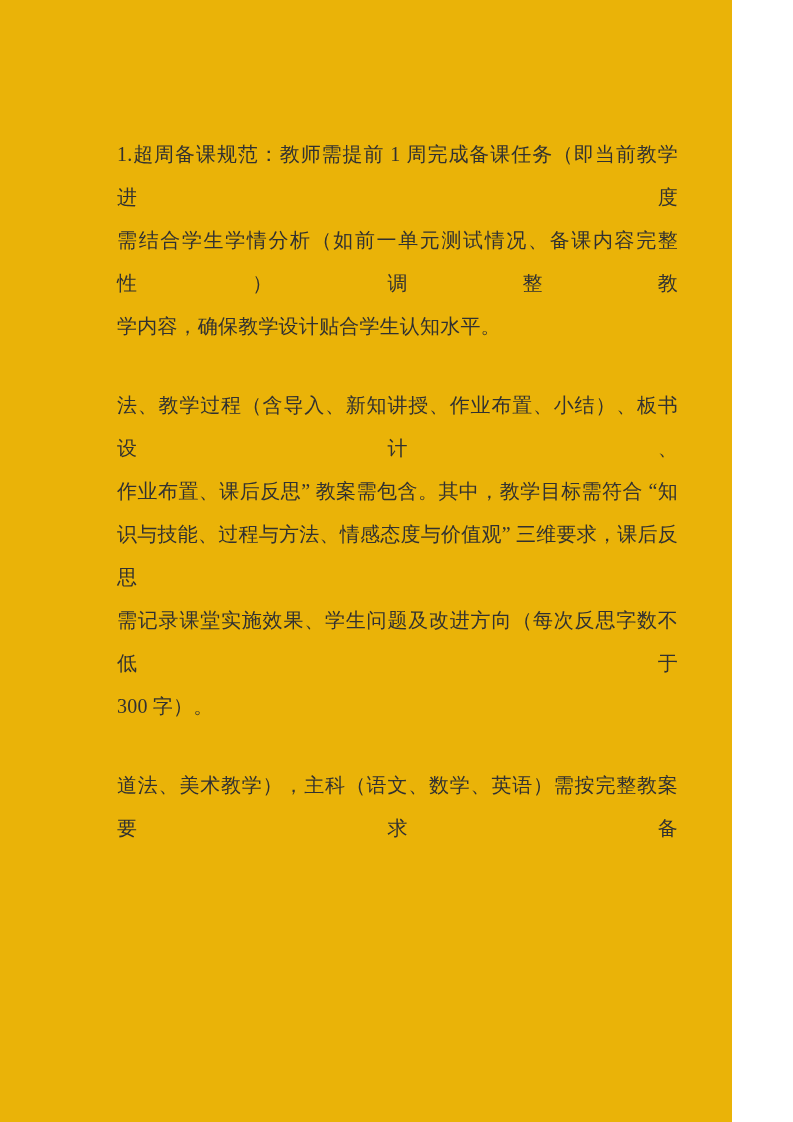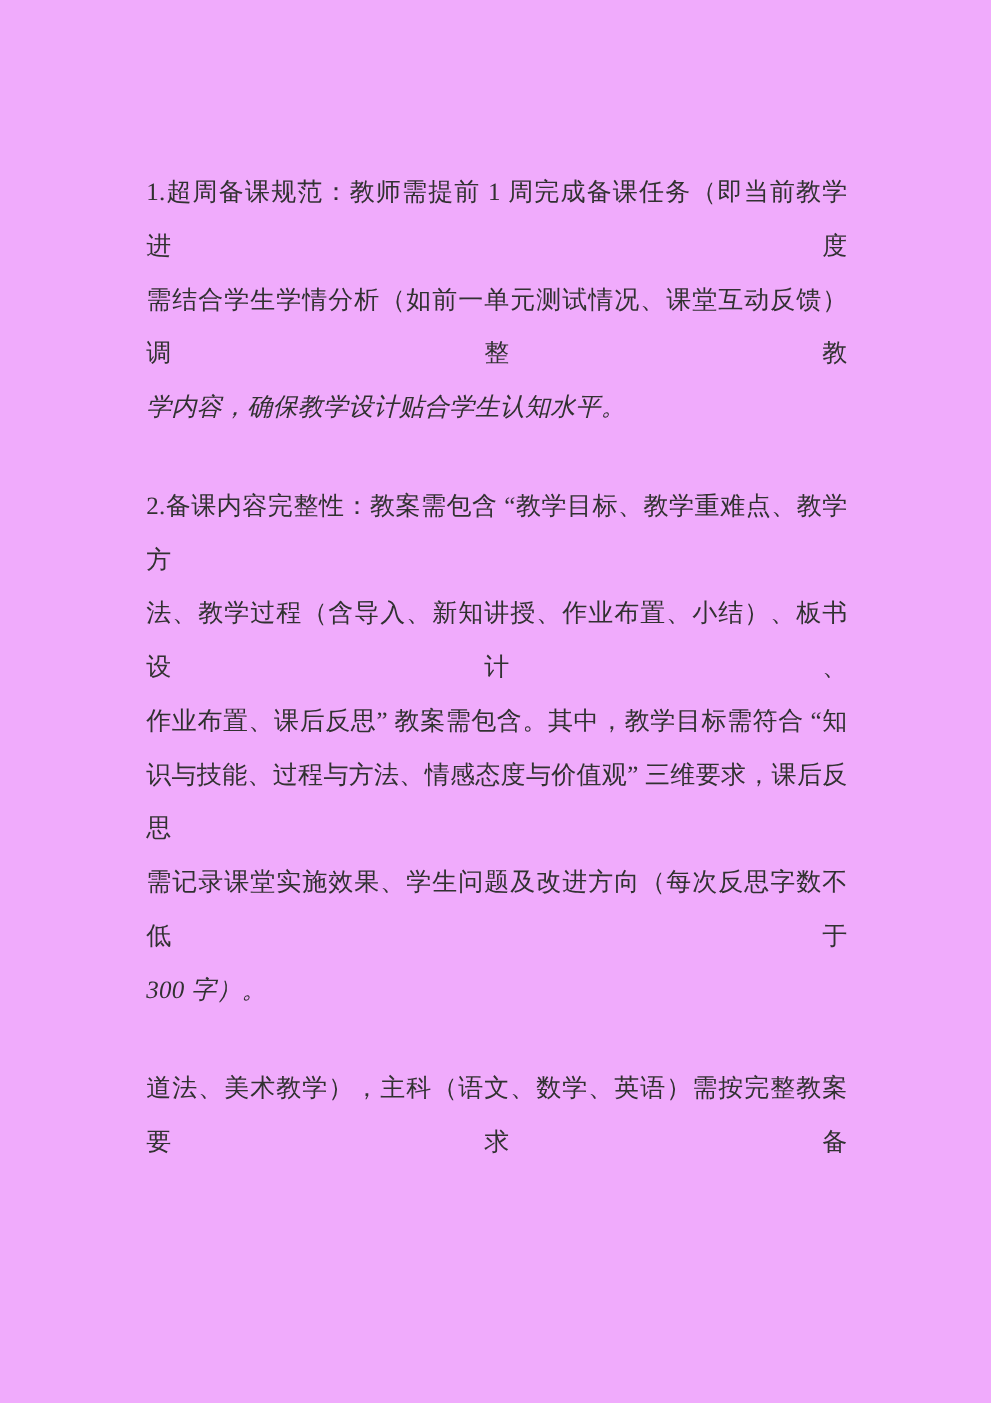--- a/index.html
+++ b/index.html
@@ -2,23 +2,23 @@
 <html><head>
 <meta charset="utf-8">
 <style>
   * { margin: 0; padding: 0; box-sizing: border-box; }
   html, body {
     background: #ffffff;
     font-family: "Liberation Serif", "DejaVu Serif", serif;
   }
   .page {
     position: relative;
-    width: 793px;
+    width: 732px;
     height: 1122px;
-    background: #f0abfc;
+    background: #eab308;
     overflow: hidden;
   }
   .content {
     position: absolute;
     left: 117px;
     top: 133px;
     width: 561px;
     color: #313131;
     font-size: 20px;
     line-height: 43px;
@@ -28,37 +28,35 @@
   }
   .para:last-child { margin-bottom: 0; }
   .line {
     display: block;
     text-align: justify;
     text-align-last: justify;
     letter-spacing: 0.2px;
   }
   .line.last {
     text-align-last: left;
-    font-style: italic;
   }
 </style>
 </head>
 <body>
 
 <div class="page">
   <div class="content">
 
     <p class="para">
       <span class="line">1.超周备课规范：教师需提前 1 周完成备课任务（即当前教学进度</span>
-      <span class="line">需结合学生学情分析（如前一单元测试情况、课堂互动反馈）调整教</span>
+      <span class="line">需结合学生学情分析（如前一单元测试情况、备课内容完整性）调整教</span>
       <span class="line last">学内容，确保教学设计贴合学生认知水平。</span>
     </p>
 
     <p class="para">
-      <span class="line">2.备课内容完整性：教案需包含 “教学目标、教学重难点、教学方</span>
       <span class="line">法、教学过程（含导入、新知讲授、作业布置、小结）、板书设计、</span>
       <span class="line">作业布置、课后反思” 教案需包含。其中，教学目标需符合 “知</span>
       <span class="line">识与技能、过程与方法、情感态度与价值观” 三维要求，课后反思</span>
       <span class="line">需记录课堂实施效果、学生问题及改进方向（每次反思字数不低于</span>
       <span class="line last">300 字）。</span>
     </p>
 
     <p class="para">
       <span class="line">道法、美术教学），主科（语文、数学、英语）需按完整教案要求备</span>
 

